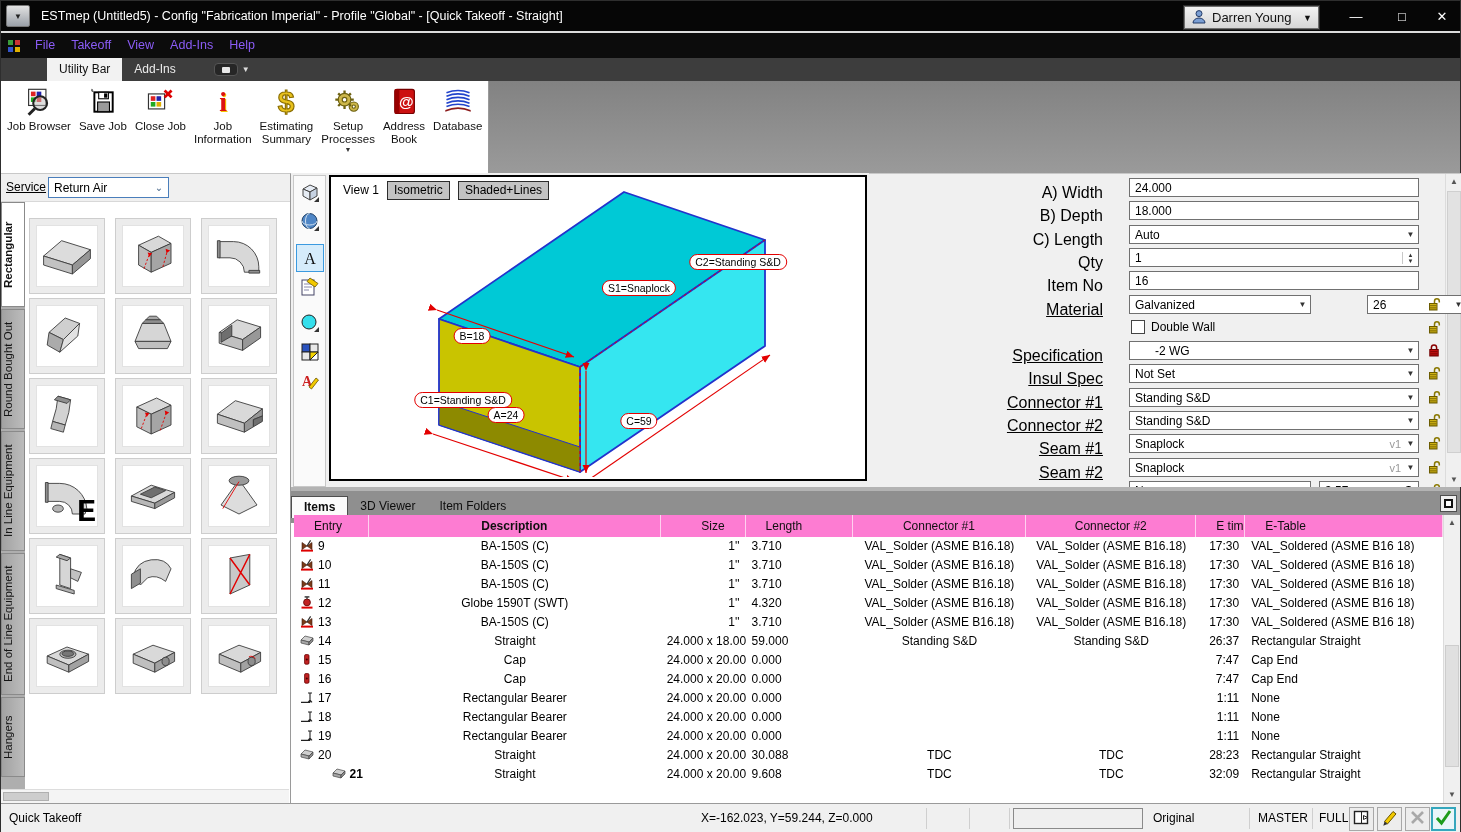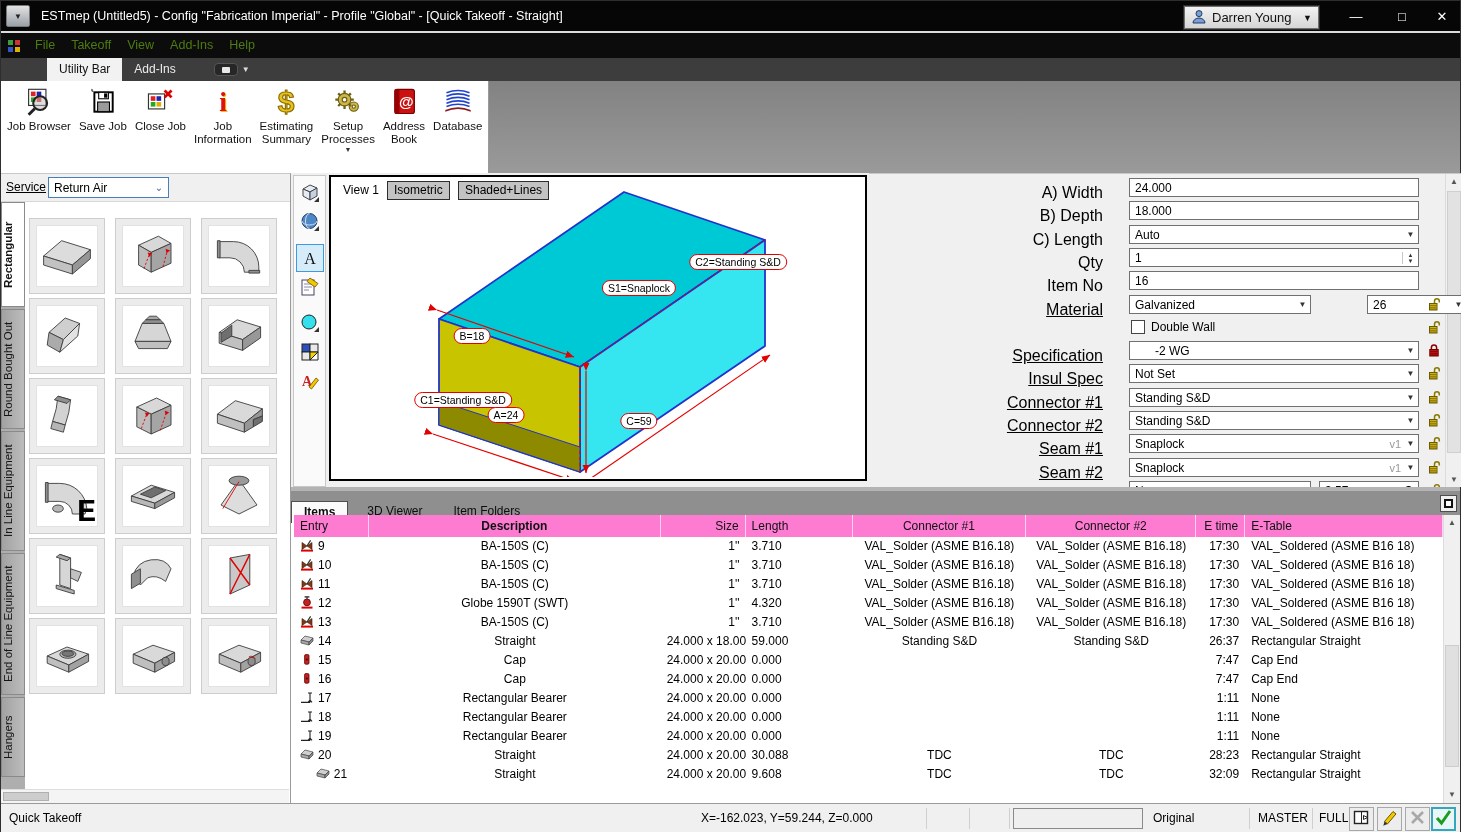--- a/index.html
+++ b/index.html
@@ -11,21 +11,21 @@
   .sys-icon { position:absolute; left:5px; top:4px; width:24px; height:22px; background:linear-gradient(#e2e2e2,#9aa0a8); border-radius:2px; border:1px solid #777; display:flex; align-items:center; justify-content:center; color:#222; font-size:8px; }
   .title-text { position:absolute; left:40px; top:8px; color:#fff; font-size:12.5px; white-space:nowrap; }
   .user-btn { position:absolute; left:1183px; top:5px; width:135px; height:23px; background:linear-gradient(#f2f2f2,#d6d6d6); border:1px solid #6f6f6f; outline:1px solid #2a2a2a; display:flex; align-items:center; gap:5px; padding:0 6px; font-size:13px; color:#111; }
   .user-btn .caret { margin-left:auto; font-size:9px; }
   .win-ctl { position:absolute; top:0; width:40px; height:30px; color:#fff; display:flex; align-items:center; justify-content:center; font-size:13px; }
   .win-min { left:1335px; } .win-max { left:1381px; } .win-close { left:1421px; }
 
   
   .menubar { position:absolute; left:0; top:30px; width:100%; height:27px; background:#0c0c0c; border-top:2px solid #dcdcdc; display:flex; align-items:center; }
   .menubar .appico { margin:0 6px 0 6px; width:14px; height:14px; }
-  .menu-item { color:#4d7c0f; font-size:12.5px; padding:0 8px; line-height:25px; }
+  .menu-item { color:#8b5cf6; font-size:12.5px; padding:0 8px; line-height:25px; }
 
   
   .rtabbar { position:absolute; left:0; top:57px; width:100%; height:23px; background:#3d3d3d; }
   .rtab { display:inline-block; padding:0 12px; line-height:23px; color:#ececec; font-size:12px; }
   .rtab:first-child { margin-left:46px; }
   .rtab.sel { background:#f2f2f2; color:#111; }
   .rtab-extra { display:inline-flex; align-items:center; gap:4px; margin-left:26px; vertical-align:middle; }
   .rtab-extra .pill { width:24px; height:13px; background:#262626; border:1px solid #555; border-radius:4px; display:inline-flex; align-items:center; justify-content:center; }
   .rtab-extra .pill i { display:block; width:8px; height:6px; background:#e8e8e8; border-radius:1px; }
   .rtab-extra .car { color:#ddd; font-size:8px; }
@@ -87,27 +87,27 @@
   .lockpos { position:absolute; left:558px; top:2px; }
   .rp-scroll { position:absolute; right:0; top:0; width:17px; height:314px; background:#f0f0f0; border-left:1px solid #dcdcdc; }
   .rp-scroll .up,.rp-scroll .dn { position:absolute; left:0; width:16px; height:16px; text-align:center; font-size:8px; color:#555; line-height:16px; }
   .rp-scroll .up { top:0; } .rp-scroll .dn { bottom:0; }
   .rp-scroll .th { position:absolute; left:1px; top:17px; width:14px; height:262px; background:#e2e2e2; border:1px solid #cfcfcf; }
 
   .splitter { position:absolute; left:290px; right:0; top:314px; height:4px; background:#b3b3b3; }
 
   
   .bottom-panel { position:absolute; left:290px; right:0; top:318px; bottom:0; background:#fff; }
-  .bp-tabs { position:absolute; left:0; right:0; top:0; height:32px; background:#8f8f8f; display:flex; align-items:flex-end;gap:7px; }
+  .bp-tabs { position:absolute; left:0; right:0; top:0; height:32px; background:#8f8f8f; display:flex; align-items:center; }
   .bp-tab { height:22px; line-height:21px; padding:0 12px; font-size:12px; color:#0d0d0d; }
   .bp-tab.sel { background:#fbfbfb; border:1px solid #4e4e4e; border-bottom:none; font-weight:bold; }
   .bp-corner { position:absolute; right:3px; top:4px; width:17px; height:17px; background:#f0f0f0; border:1px solid #4e4e4e; display:flex; align-items:center; justify-content:center; }
   .bp-corner i { display:block; width:9px; height:9px; border:2px solid #111; background:#fff; }
   .bp-header { position:absolute; left:3px; right:17px; top:24px; height:22px; display:flex; }
-  .bp-hcell { height:22px; line-height:22px; font-size:12px; color:#101010; padding:0 6px; border-right:1px solid rgba(255,255,255,.65); overflow:hidden; white-space:nowrap; }
+  .bp-hcell { height:22px; line-height:22px; font-size:12px; color:#101010; padding:0 20px; border-right:1px solid rgba(255,255,255,.65); overflow:hidden; white-space:nowrap; }
   .bp-rows { position:absolute; left:3px; right:17px; top:46px; bottom:0; }
   .bp-row { display:flex; height:19px; }
   .bp-cell { height:19px; line-height:19px; font-size:12px; padding:0 6px; white-space:nowrap; overflow:hidden; }
   .bp-cell .eic { display:inline-block; vertical-align:-2px; margin-right:4px; }
   .bp-scroll { position:absolute; right:0; top:24px; width:17px; bottom:0; background:#f0f0f0; border-left:1px solid #dcdcdc; }
   .bp-scroll .up,.bp-scroll .dn { position:absolute; left:0; width:16px; height:16px; text-align:center; font-size:8px; color:#555; line-height:16px; }
   .bp-scroll .up { top:0; } .bp-scroll .dn { bottom:0; }
   .bp-scroll .th { position:absolute; left:1px; top:130px; width:14px; height:122px; background:#e0e0e0; border:1px solid #cdcdcd; }
 
   
@@ -931,21 +931,21 @@
                 </svg></span>20</div>
             <div class="bp-cell" style="width: 292px; text-align: center;">Straight</div>
             <div class="bp-cell" style="width: 85px; text-align: right;">24.000 x 20.000</div>
             <div class="bp-cell" style="width: 107px; text-align: left;">30.088</div>
             <div class="bp-cell" style="width: 174px; text-align: center;">TDC</div>
             <div class="bp-cell" style="width: 170px; text-align: center;">TDC</div>
             <div class="bp-cell" style="width: 49px; text-align: right;">28:23</div>
             <div class="bp-cell" style="width: 198px; text-align: left;">Rectangular Straight</div>
           </div>
           <div class="bp-row">
-            <div class="bp-cell" style="width: 75px; text-align: center;"><span class="eic"><svg xmlns="http://www.w3.org/2000/svg" width="14" height="13" viewBox="0 0 14 13">
+            <div class="bp-cell" style="width: 75px; text-align: right; font-weight: bold;"><span class="eic"><svg xmlns="http://www.w3.org/2000/svg" width="14" height="13" viewBox="0 0 14 13">
                   <g stroke="#444" stroke-width=".7">
                     <polygon points="1,6 5,2 13,4 9,8" fill="#cfcfcf"></polygon>
                     <polygon points="1,6 9,8 9,11 1,9" fill="#a8a8a8"></polygon>
                     <polygon points="9,8 13,4 13,7 9,11" fill="#8a8a8a"></polygon>
                   </g>
                 </svg></span>21</div>
             <div class="bp-cell" style="width: 292px; text-align: center;">Straight</div>
             <div class="bp-cell" style="width: 85px; text-align: right;">24.000 x 20.000</div>
             <div class="bp-cell" style="width: 107px; text-align: left;">9.608</div>
             <div class="bp-cell" style="width: 174px; text-align: center;">TDC</div>

